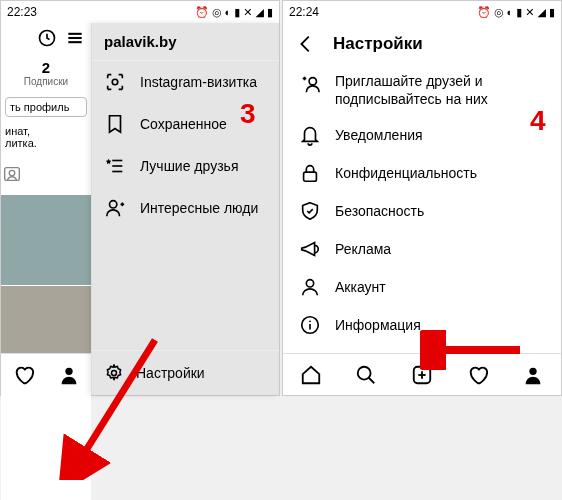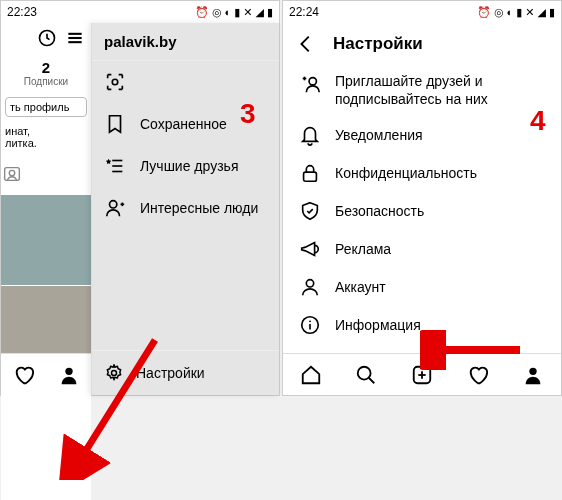--- a/index.html
+++ b/index.html
@@ -279,20 +279,21 @@
   <div class="drawer">
     <div class="drawer-header">palavik.by</div>
     <div class="drawer-list">
       <div class="drawer-item">
         <span class="icon">
             <svg viewBox="0 0 24 24" fill="none" stroke="#000" stroke-width="1.8">
               <path d="M4 4h4M4 4v4M20 4h-4M20 4v4M4 20h4M4 20v-4M20 20h-4M20 20v-4"></path>
               <circle cx="12" cy="12" r="3"></circle>
             </svg>
           </span>
+        <span>Instagram-визитка</span>
       </div>
       <div class="drawer-item">
         <span class="icon">
             <svg viewBox="0 0 24 24" fill="none" stroke="#000" stroke-width="1.8">
               <path d="M6 3h12v18l-6-4-6 4z"></path>
             </svg>
           </span>
         <span>Сохраненное</span>
       </div>
       <div class="drawer-item">

